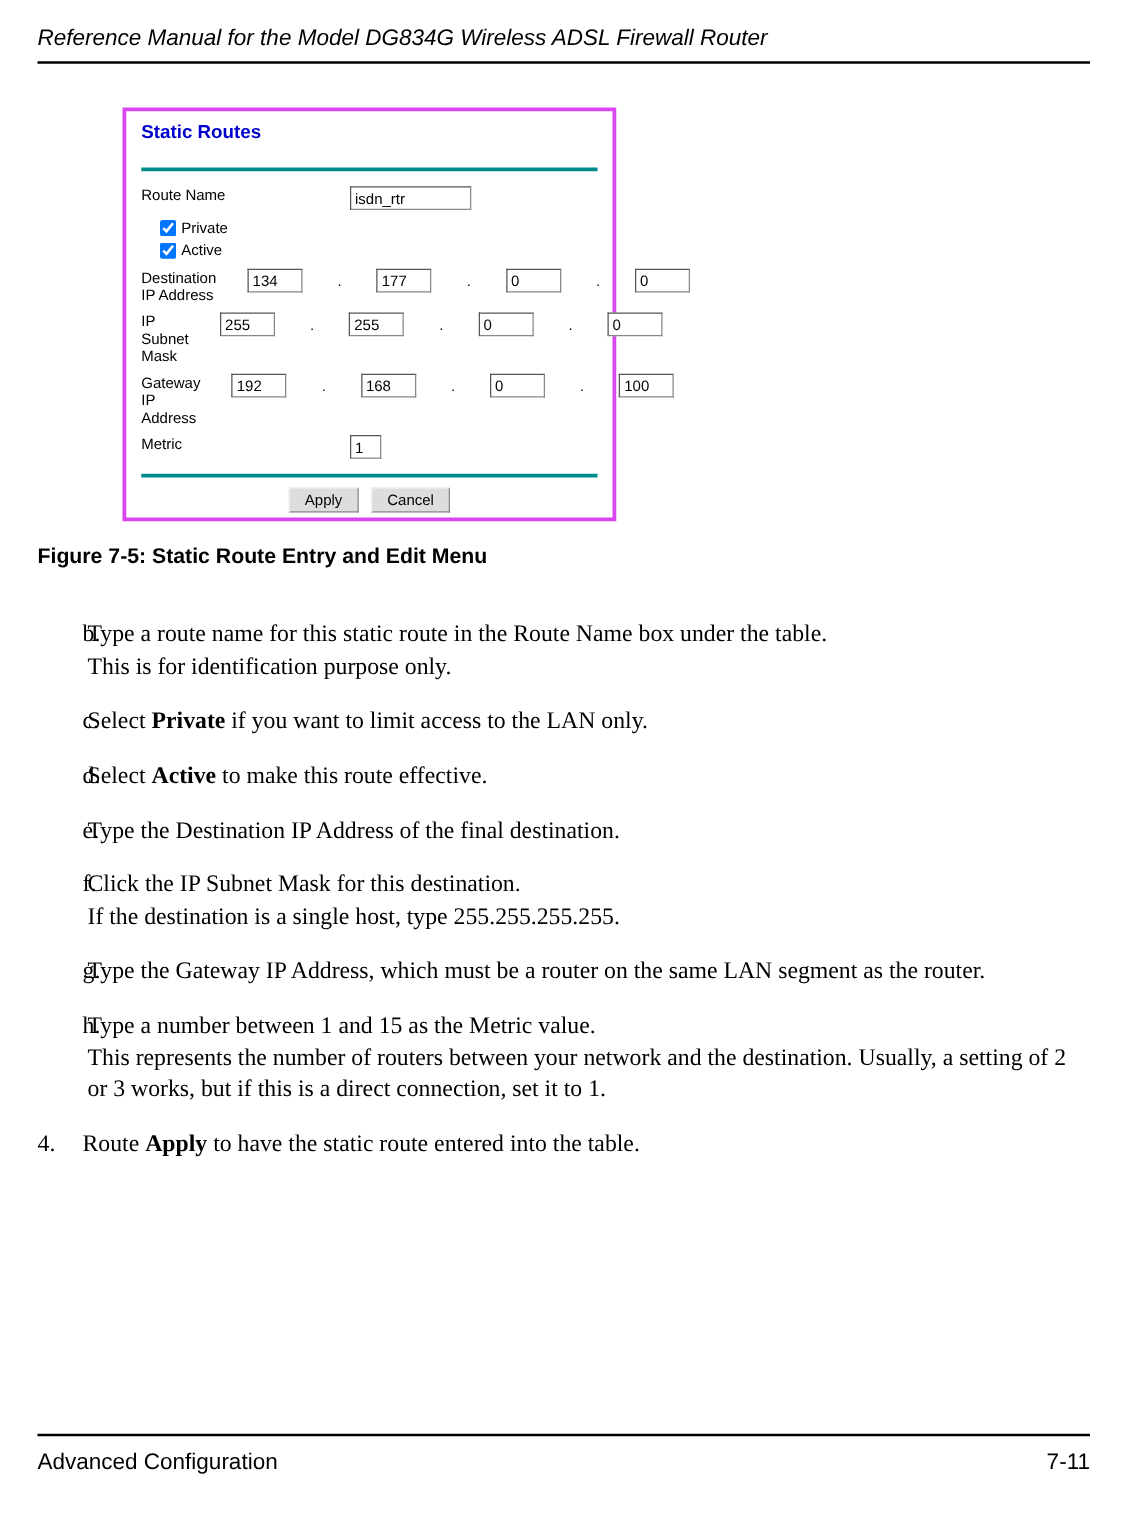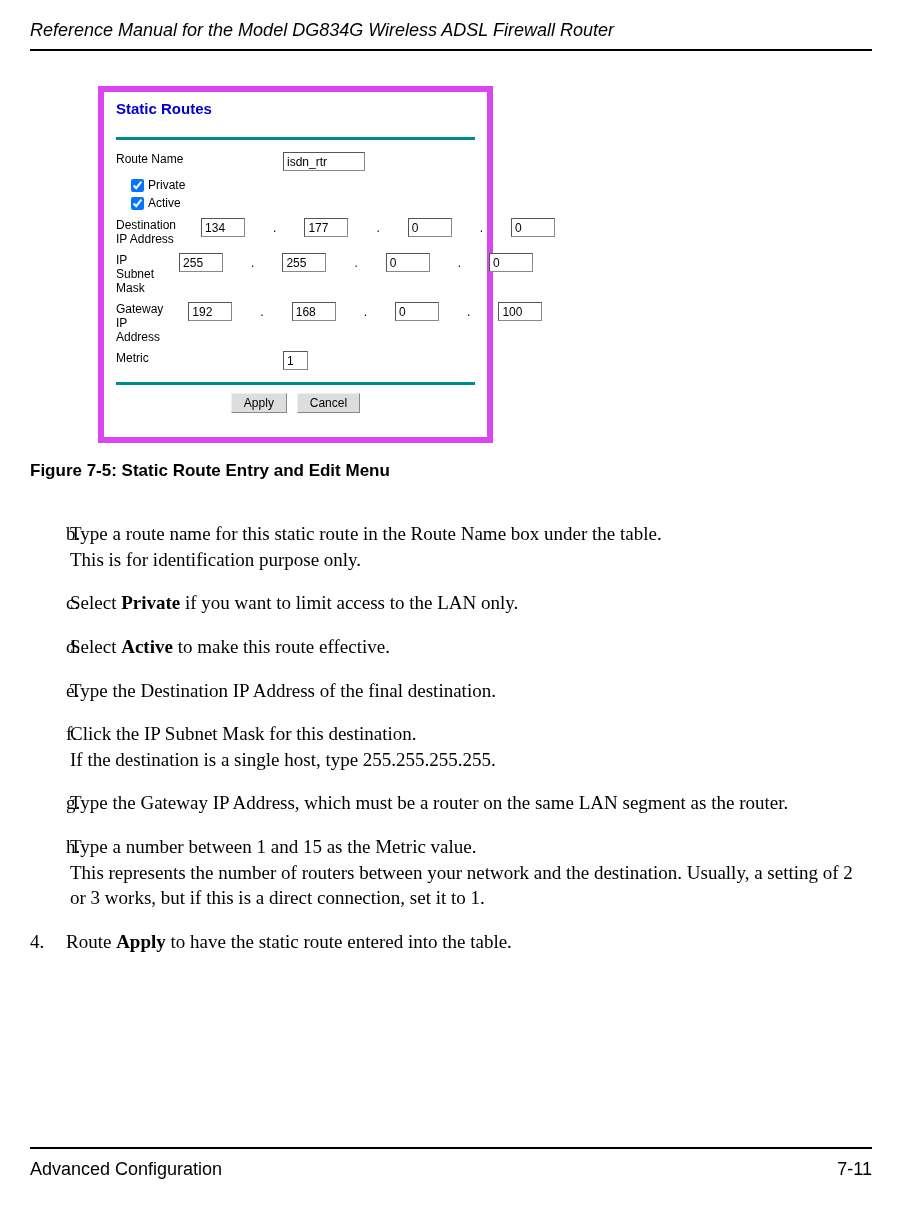--- a/index.html
+++ b/index.html
@@ -21,24 +21,24 @@
       font-size: 18px;
       font-family: Arial, sans-serif;
       margin-bottom: 8px;
     }
     .header-rule {
       border: none;
       border-top: 2px solid #000;
       margin-bottom: 35px;
     }
     .screenshot-box {
-      border: 6px solid #d946ef;
+      border: 3px solid #d946ef;
       width: 395px;
       margin-left: 68px;
-      padding: 8px 12px 24px 12px;
+      padding: 8px 12px 4px 12px;
       background: white;
     }
     .screenshot-title {
       color: #0000cc;
       font-weight: bold;
       font-size: 15px;
       font-family: Arial, sans-serif;
       margin-bottom: 20px;
     }
     .teal-rule {
@@ -60,21 +60,21 @@
     .text-input {
       font-family: Arial, sans-serif;
       font-size: 12px;
       padding: 1px 3px;
       border: 1px solid #888;
       border-top-color: #555;
       border-left-color: #555;
       height: 19px;
     }
     .route-name-input {
-      width: 82px;
+      width: 97px;
     }
     .checkbox-row {
       display: flex;
       align-items: center;
       margin-left: 15px;
       margin-bottom: 4px;
       font-size: 12px;
     }
     .checkbox-row input {
       margin-right: 4px;

